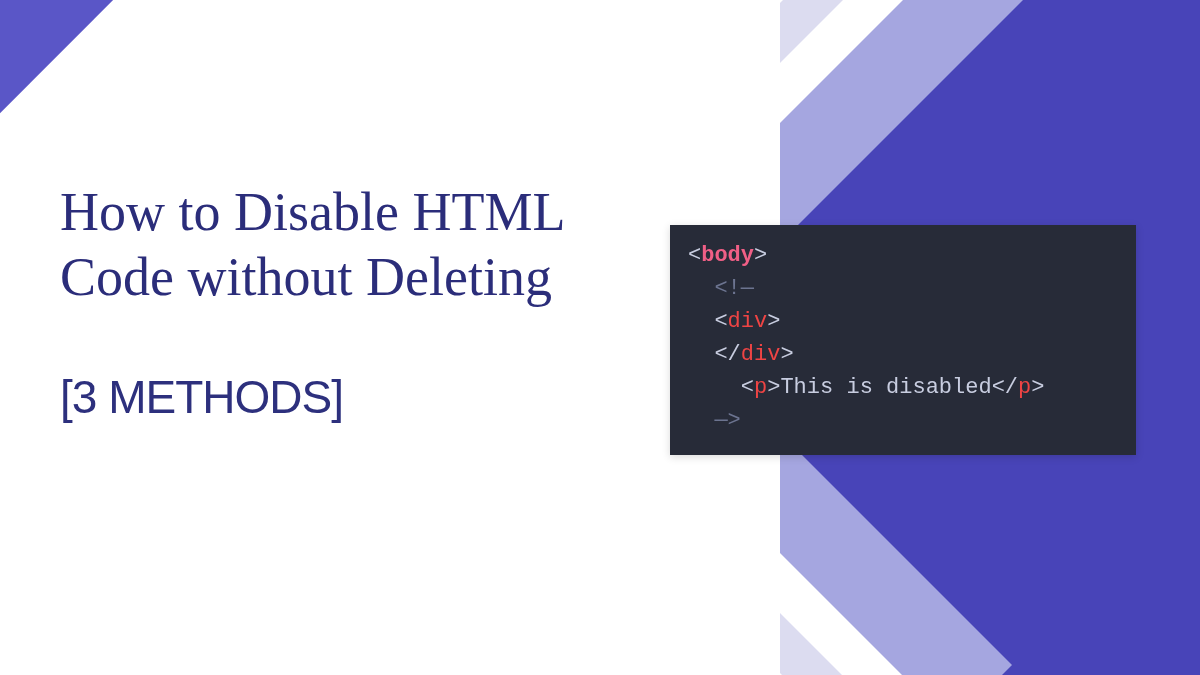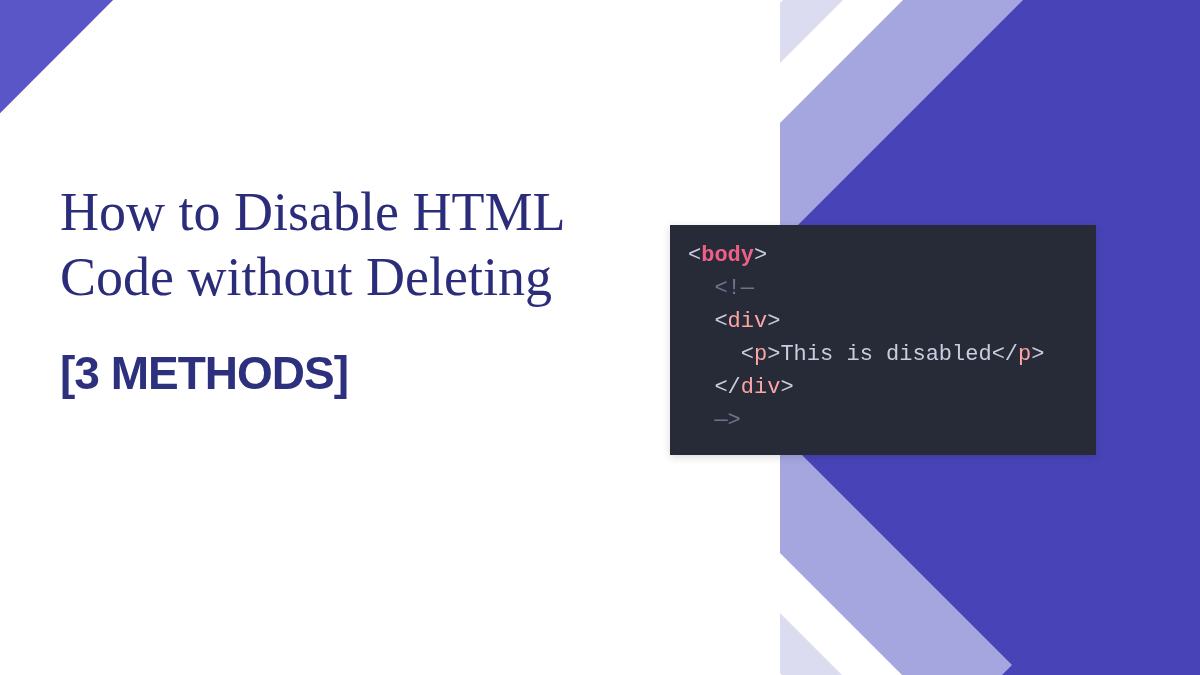--- a/index.html
+++ b/index.html
@@ -58,47 +58,47 @@
   }
   .title {
     font-weight: 400;
     color: #2b2d7a;
     font-size: 54px;
     line-height: 1.2;
     max-width: 560px;
     font-family: Georgia, 'Times New Roman', serif;
   }
   .subtitle {
-    margin-top: 36px;
+    margin-top: 60px;
     font-family: 'Segoe UI', Arial, sans-serif;
     font-style: normal;
-    font-weight: 700;
+    font-weight: 400;
     color: #2d307d;
     font-size: 46px;
     letter-spacing: -1px;
   }
 
   .code-card {
     position: absolute;
     top: 225px;
     left: 670px;
-    width: 426px;
+    width: 466px;
     background: #272b38;
     padding: 14px 18px 18px 18px;
     font-family: 'Courier New', Consolas, monospace;
     font-size: 22px;
     line-height: 1.5;
     color: #d0d4e0;
     z-index: 4;
     box-shadow: 0 2px 8px rgba(0,0,0,0.15);
   }
   .code-line { white-space: pre; }
   .tag-bracket { color: #c8cde0; }
   .tag-body { color: #f05f86; font-weight: 600; }
-  .tag-elem { color: #fca5a5; }
+  .tag-elem { color: #ef4444; }
   .comment-sym { color: #6c7490; }
   .text { color: #c8cde0; }
 </style>
 </head>
 <body>
 
 <div class="chevron-right">
   <div class="chev chev5"></div>
   <div class="chev chev4"></div>
   <div class="chev chev3"></div>
@@ -111,16 +111,16 @@
 
 <div class="content">
   <h1 class="title">How to Disable HTML Code without Deleting</h1>
   <div class="subtitle">[3 METHODS]</div>
 </div>
 
 <div class="code-card">
   <div class="code-line"><span class="tag-bracket">&lt;</span><span class="tag-body">body</span><span class="tag-bracket">&gt;</span></div>
   <div class="code-line">  <span class="comment-sym">&lt;!—</span></div>
   <div class="code-line">  <span class="tag-bracket">&lt;</span><span class="tag-elem">div</span><span class="tag-bracket">&gt;</span></div>
+  <div class="code-line">  <span class="tag-bracket">&lt;/</span><span class="tag-elem">div</span><span class="tag-bracket">&gt;</span></div>
   <div class="code-line">    <span class="tag-bracket">&lt;</span><span class="tag-elem">p</span><span class="tag-bracket">&gt;</span><span class="text">This is disabled</span><span class="tag-bracket">&lt;/</span><span class="tag-elem">p</span><span class="tag-bracket">&gt;</span></div>
-  <div class="code-line">  <span class="tag-bracket">&lt;/</span><span class="tag-elem">div</span><span class="tag-bracket">&gt;</span></div>
   <div class="code-line">  <span class="comment-sym">—&gt;</span></div>
 </div>
 
 </body></html>

